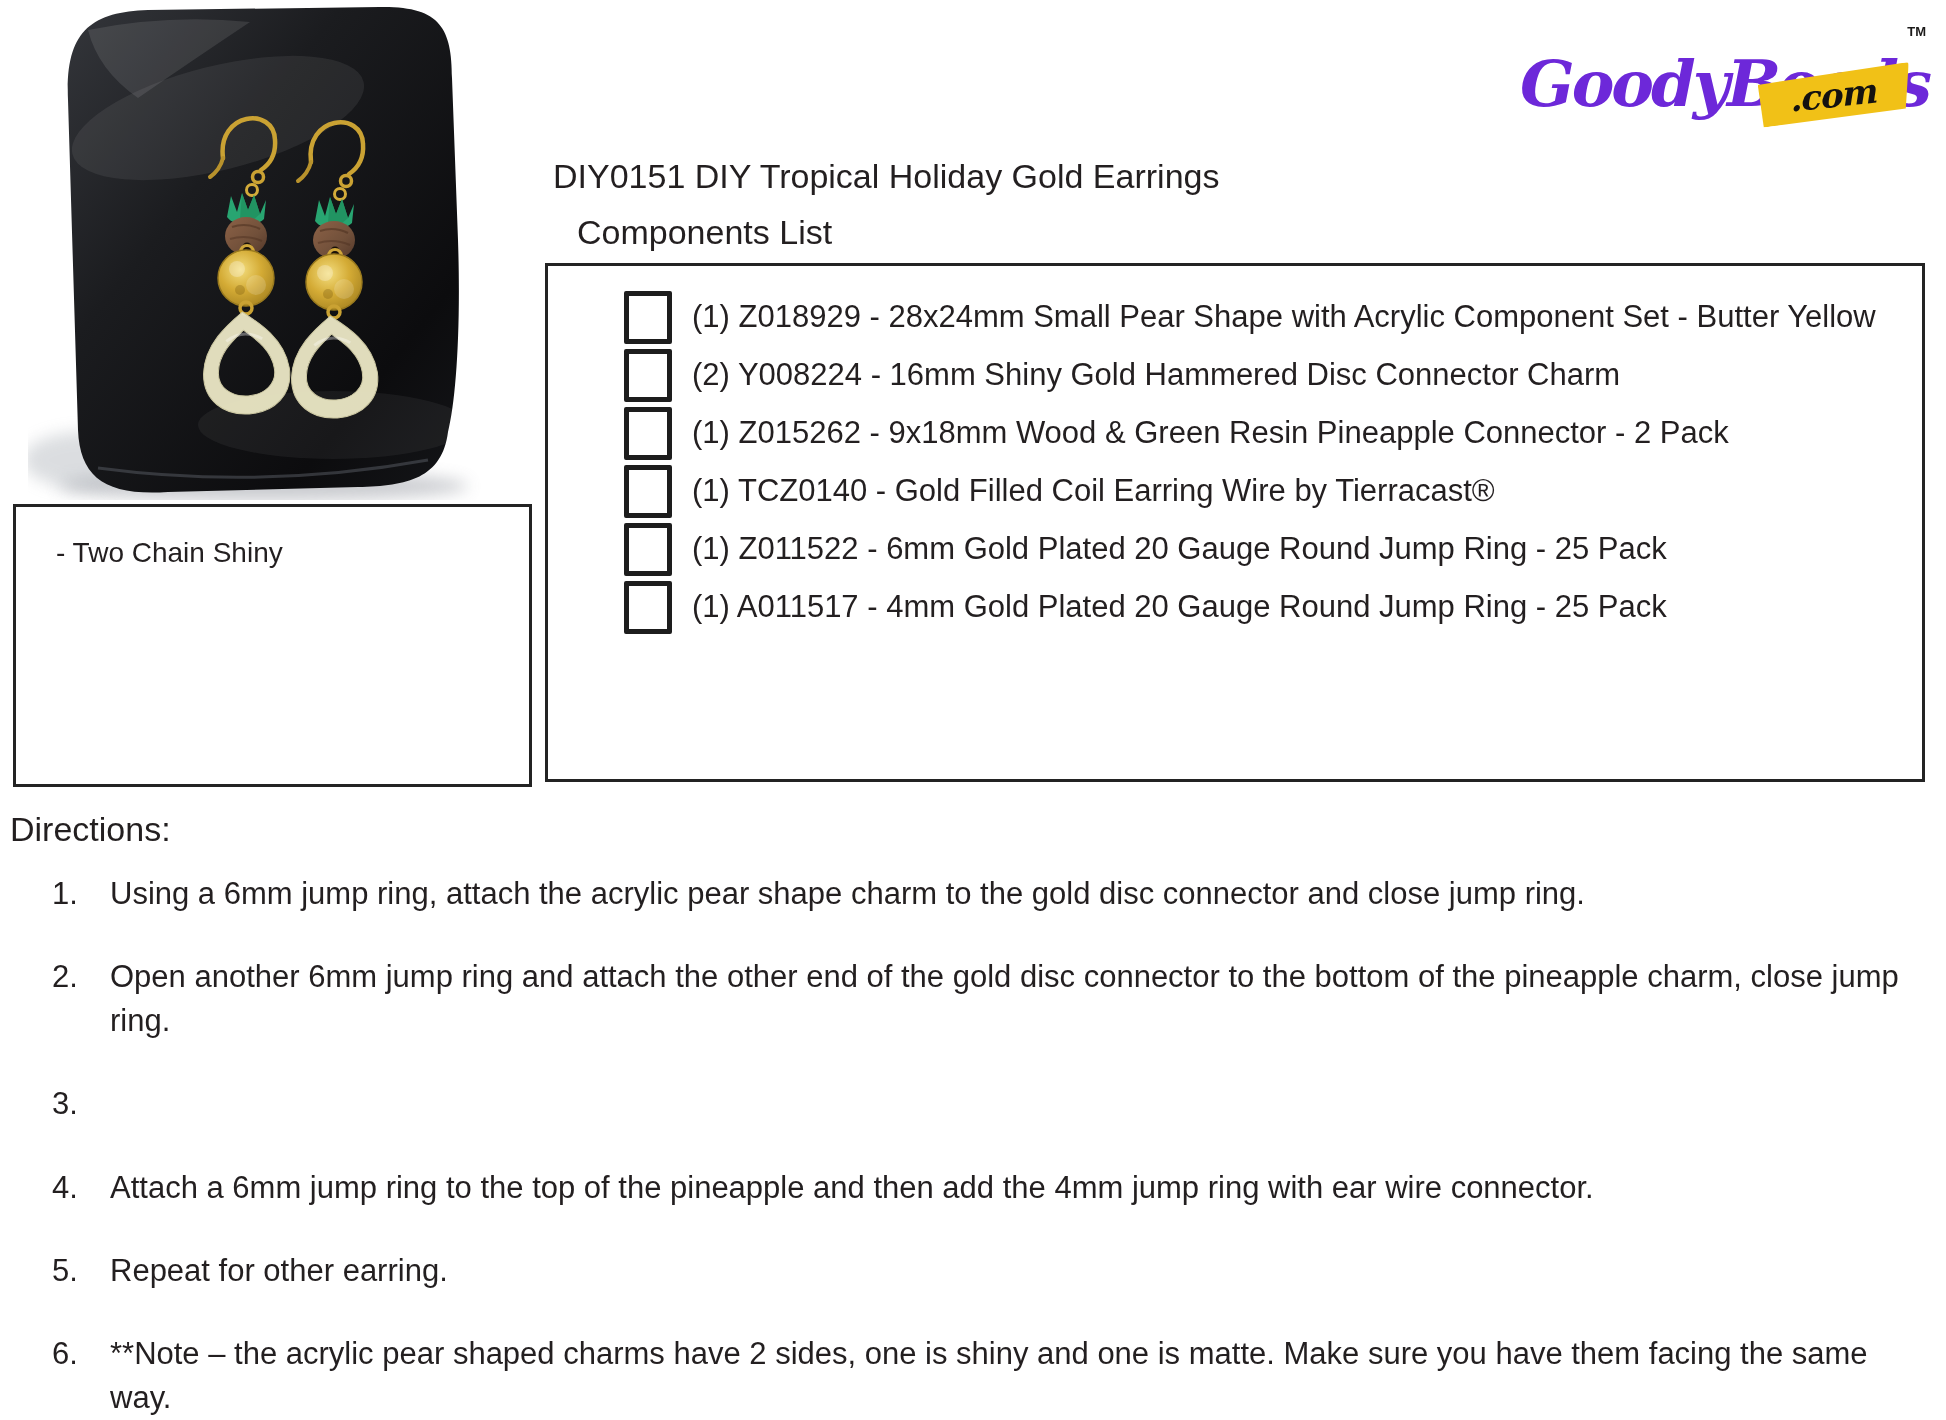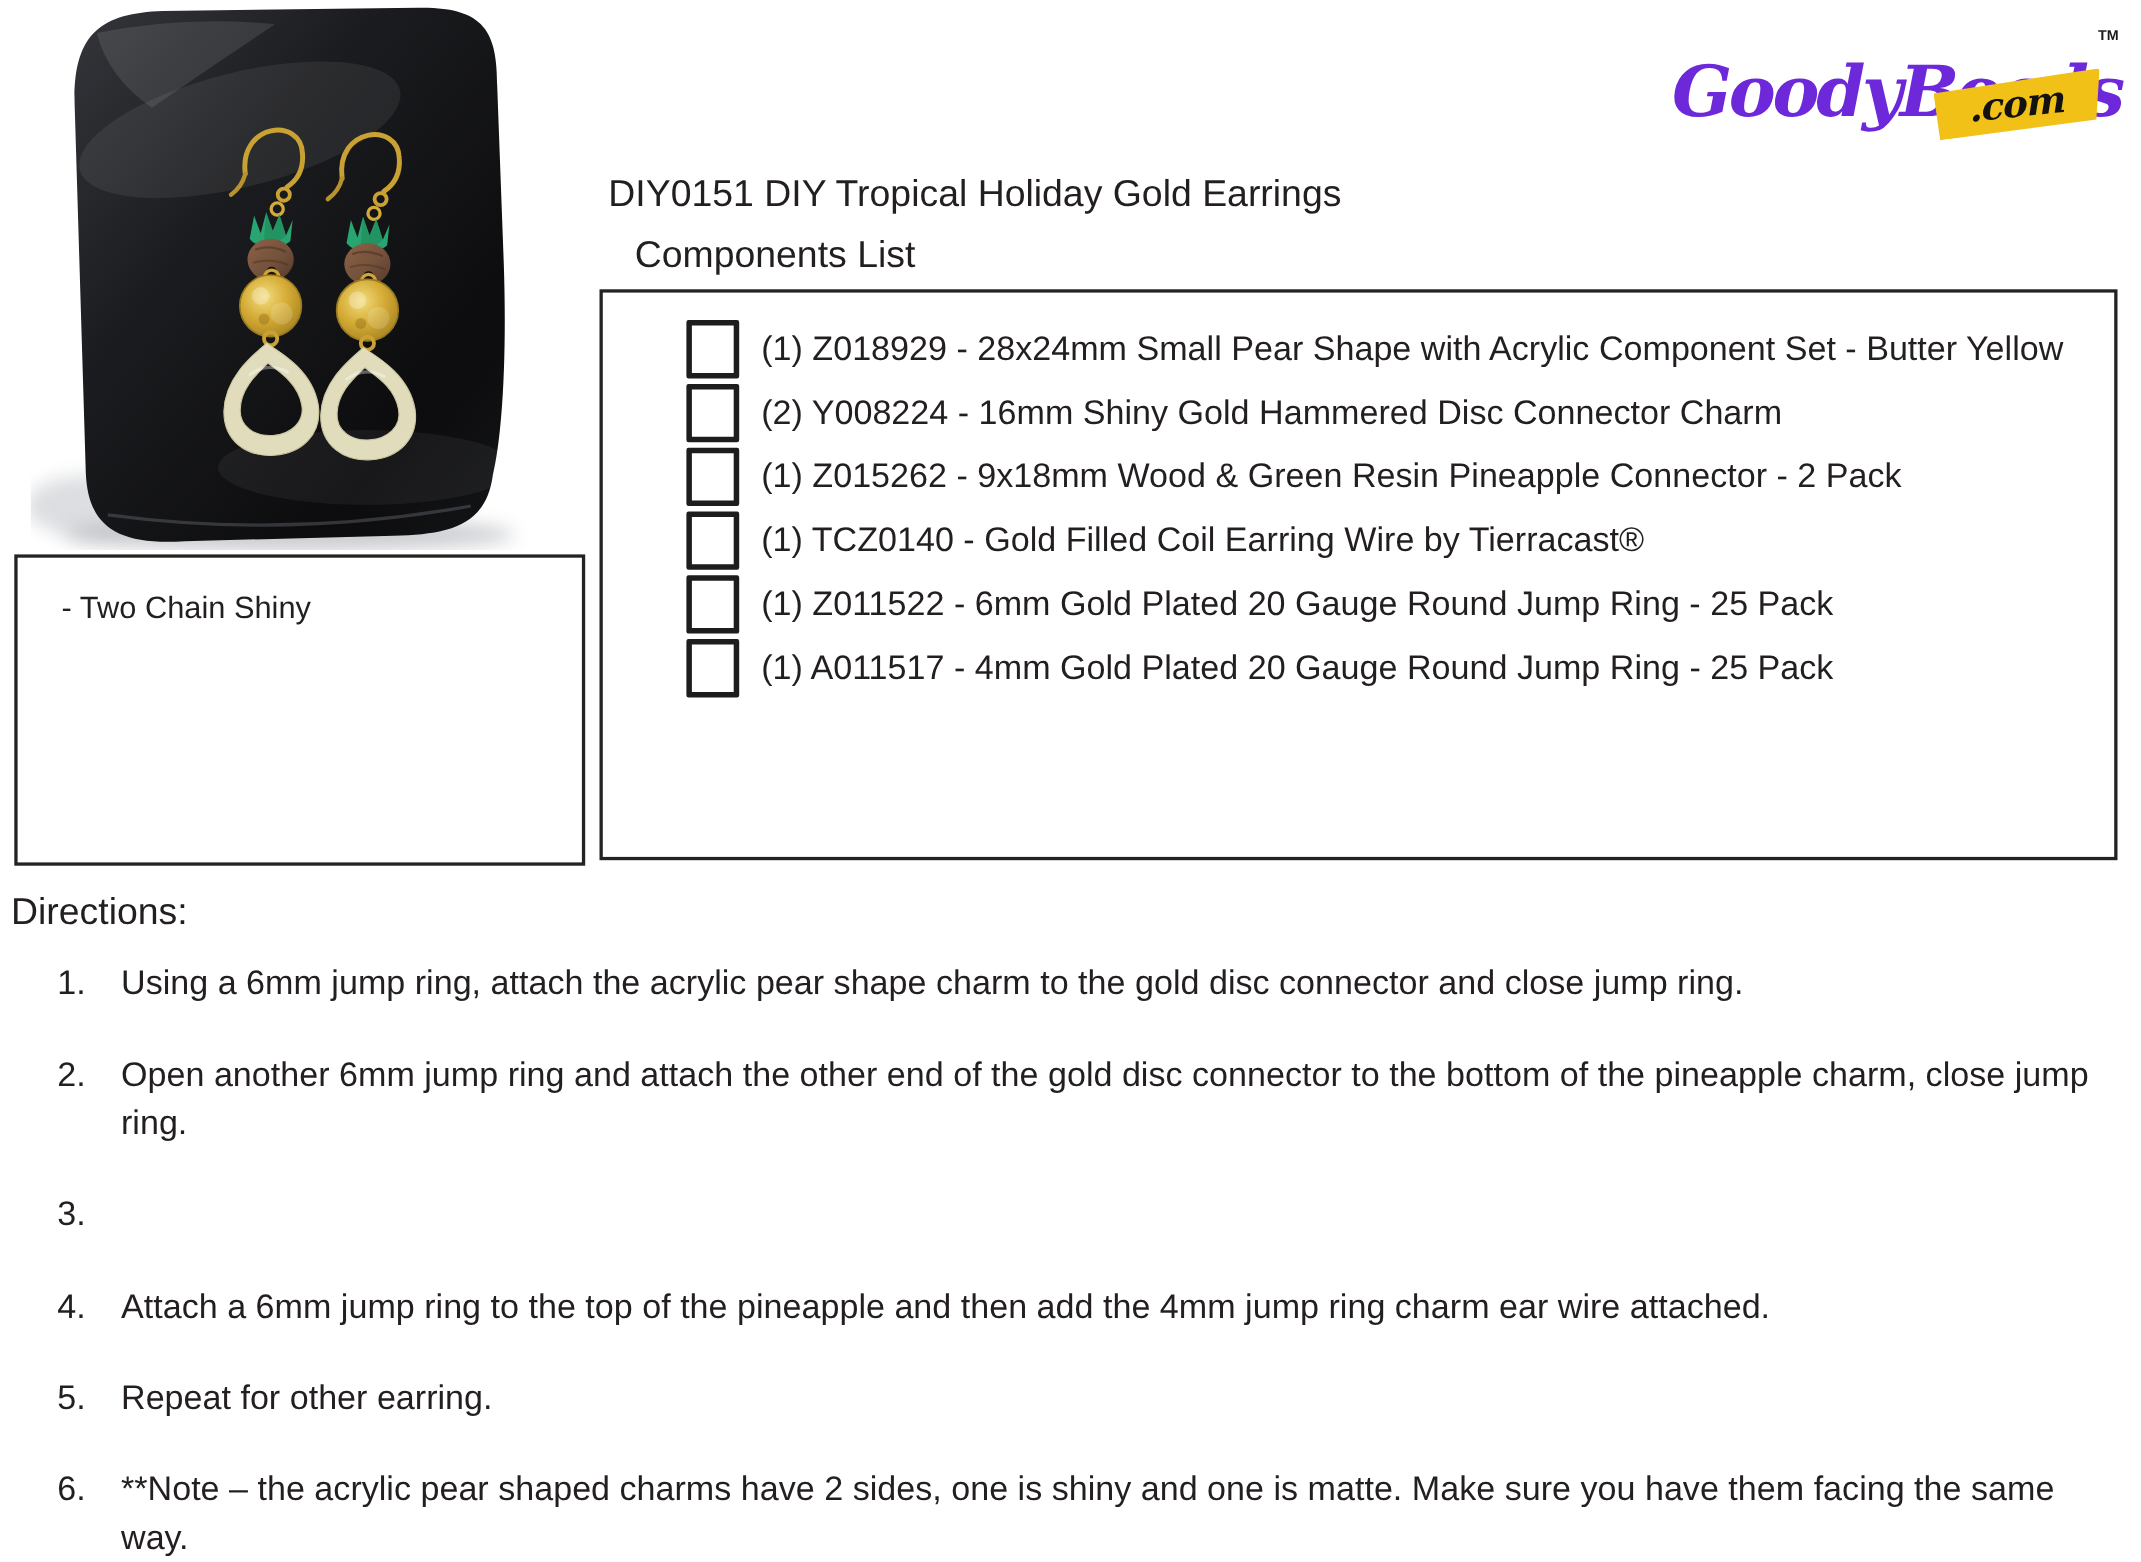--- a/index.html
+++ b/index.html
@@ -186,21 +186,21 @@
     </div>
     <div class="step">
       <span class="step-num">2.</span>
       <span class="step-text">Open another 6mm jump ring and attach the other end of the gold disc connector to the bottom of the pineapple charm, close jump ring.</span>
     </div>
     <div class="step">
       <span class="step-num">3.</span>
     </div>
     <div class="step">
       <span class="step-num">4.</span>
-      <span class="step-text">Attach a 6mm jump ring to the top of the pineapple and then add the 4mm jump ring charm ear wire attached.</span>
+      <span class="step-text">Attach a 6mm jump ring to the top of the pineapple and then add the 4mm jump ring with ear wire connector.</span>
     </div>
     <div class="step">
       <span class="step-num">5.</span>
       <span class="step-text">Repeat for other earring.</span>
     </div>
     <div class="step">
       <span class="step-num">6.</span>
       <span class="step-text">**Note – the acrylic pear shaped charms have 2 sides, one is shiny and one is matte. Make sure you have them facing the same way.</span>
     </div>
   </div>

